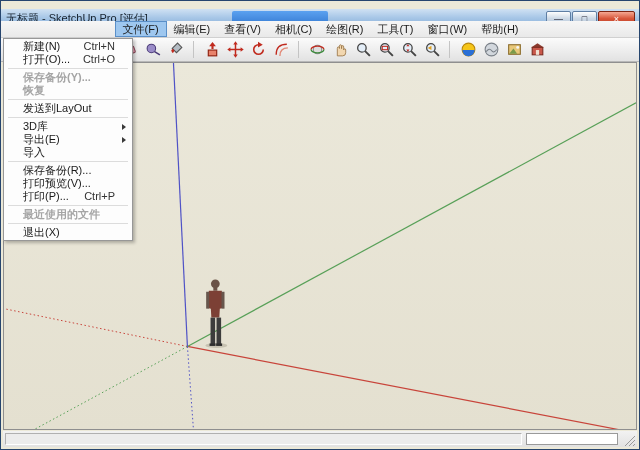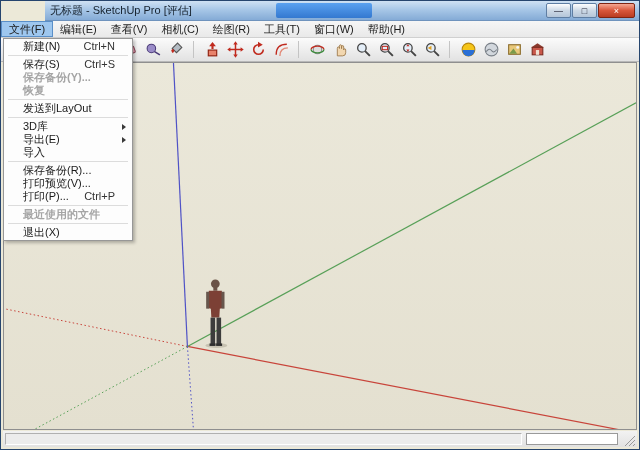--- a/index.html
+++ b/index.html
@@ -4,45 +4,45 @@
 <style>
   html,body { margin:0; padding:0; background:#555; }
   * { box-sizing:border-box; }
   .window {
     position:relative; width:640px; height:450px;
     font-family:"Liberation Sans","DejaVu Sans",sans-serif;
     background:#ece9d8; border:1px solid #26456e; overflow:hidden;
   }
   
   .titlebar {
-    position:absolute; top:0; left:0; right:0; height:20px;
+    position:absolute; top:8px; left:0; right:0; height:20px;
     background:linear-gradient(#cfe1f3,#a8c7e7 45%,#84abd6);
     border-bottom:1px solid #6f93bd;
-    display:flex; align-items:center; padding:0 5px;margin-left:44px;
+    display:flex; align-items:center; padding:0 5px;
   }
   .title { font-size:11px; color:#16222e; white-space:nowrap; }
   .titlebar-overlay {
     position:absolute; left:231px; top:2px; width:96px; height:15px;
     background:linear-gradient(#4f9bf0,#2a72cf); border-radius:2px; opacity:.9;
   }
   .winbtns { position:absolute; right:4px; top:2px; display:flex; gap:1px; }
   .wb {
     width:25px; height:15px; border:1px solid #5f7ea3; border-radius:2px;
     background:linear-gradient(#fefefe,#cdd9e6 50%,#b5c6d9);
     font-size:9px; line-height:12px; text-align:center; color:#223; padding:0;
   }
   .wb.close {
     width:37px; background:linear-gradient(#f0a违 0);
   }
   .wb.close { background:linear-gradient(#f5a893,#d8573c 50%,#b93c22); color:#fff; border-color:#7d2413; }
   
   .menubar {
     position:absolute; top:20px; left:0; right:0; height:17px;
     background:linear-gradient(#f6f6f6,#e9e9e9); border-bottom:1px solid #d0d0d0;
-    display:flex; align-items:stretch; font-size:11px; color:#1c1c1c;
+    display:flex; align-items:stretch; font-size:11px; color:#1c1c1c;justify-content:center;
   }
   .mb-item { display:flex; align-items:center; padding:0 7px; cursor:default; }
   .mb-item.active { background:#9ec7ef; border:1px solid #5a8fc8; }
   
   .toolbar {
     position:absolute; top:37px; left:0; right:0; height:24px;
     background:linear-gradient(#fbfbfb,#e2e2e2); border-bottom:1px solid #b8b8b8;
     display:flex; align-items:center; padding:0 4px;
   }
   .tb { width:23px; height:21px; border:none; background:transparent; padding:2px; }
@@ -277,25 +277,25 @@
         <rect x="212.8" y="282" width="6" height="2.5" fill="#2e2e2e"></rect>
       </g>
     </svg>
   </div>
 
   <div class="menu">
     <div class="menu-item">
         <span class="mi-label">新建(N)</span>
         <span class="mi-shortcut">Ctrl+N</span>
       </div>
-    <div class="menu-sep"></div>
-    <div class="menu-item">
-        <span class="mi-label">保存(S)</span>
-        <span class="mi-shortcut">Ctrl+S</span>
-      </div>
+    <div class="menu-item">
+        <span class="mi-label">打开(O)...</span>
+        <span class="mi-shortcut">Ctrl+O</span>
+      </div>
+    <div class="menu-sep"></div>
     <div class="menu-item disabled">
         <span class="mi-label">保存备份(Y)...</span>
       </div>
     <div class="menu-item disabled">
         <span class="mi-label">恢复</span>
       </div>
     <div class="menu-sep"></div>
     <div class="menu-item">
         <span class="mi-label">发送到LayOut</span>
       </div>

